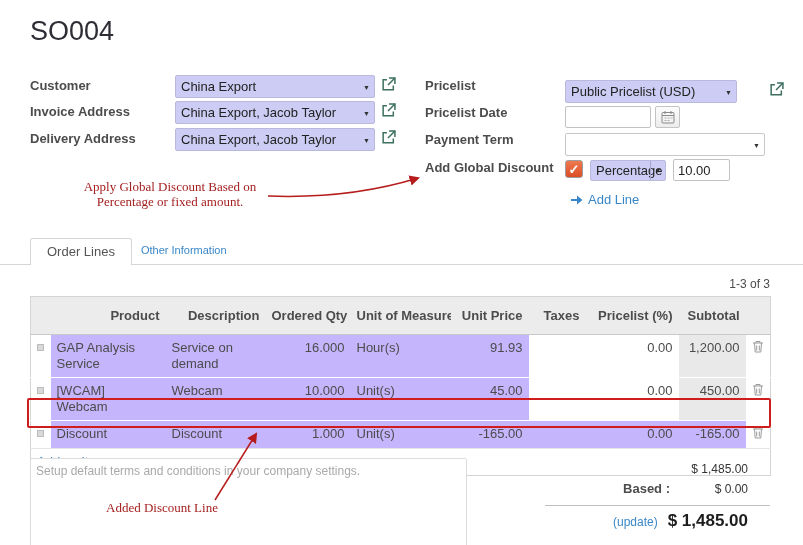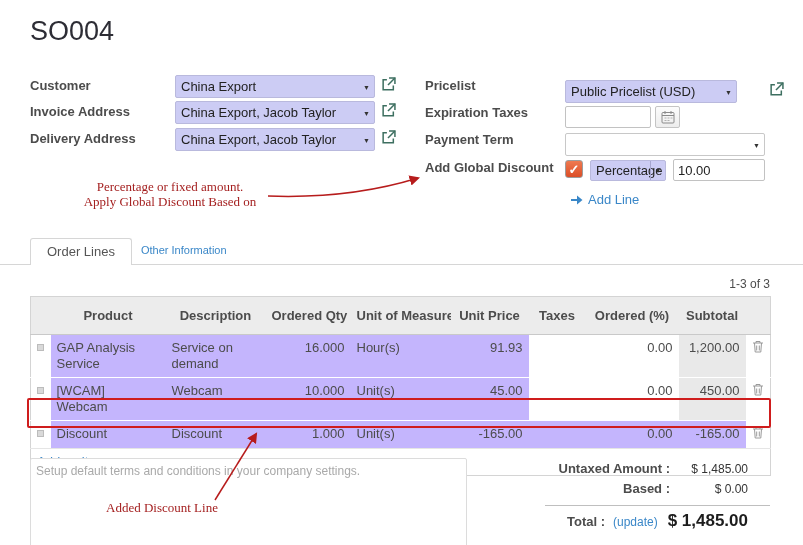--- a/index.html
+++ b/index.html
@@ -25,21 +25,21 @@
             background:linear-gradient(#ef7a50,#db4e27);cursor:pointer;display:flex;align-items:center;justify-content:center}
   .checkbox::after{content:"✓";color:#fff;font-size:13px;font-weight:bold;line-height:1}
   .link{color:#3a87c8;font-size:13px;cursor:pointer;text-decoration:none}
   .note{font-family:"Liberation Serif",serif;color:#a41f1f;font-size:13px;line-height:1.15;text-align:center}
   .tabline{position:absolute;left:0;top:264px;width:803px;height:1px;background:#d6d6d6;z-index:1}
   .tab-active{position:absolute;left:30px;top:238px;height:27px;line-height:25px;padding:0 16px;background:#fff;
               border:1px solid #d6d6d6;border-bottom:none;border-radius:3px 3px 0 0;font-size:13px;color:#555;z-index:2;cursor:pointer}
   .tab-inactive{position:absolute;left:141px;top:244px;font-size:11px;cursor:pointer}
   .pager{position:absolute;left:650px;top:277px;width:120px;text-align:right;font-size:12px;color:#4c4c4c}
   table.ol{border-collapse:collapse;width:740px;font-size:13px;color:#4c4c4c;border:1px solid #d4d4d4;table-layout:fixed}
-  table.ol th{background:#ececec;border-bottom:1px solid #c9c9c9;padding:11px 6px;text-align:center;
+  table.ol th{background:#ececec;border-bottom:1px solid #c9c9c9;padding:11px 6px;text-align:right;
               font-size:13px;color:#4c4c4c;font-weight:bold;white-space:nowrap;overflow:hidden}
   table.ol td{padding:5px 6px;vertical-align:top;border-top:1px solid #fff;line-height:16px;overflow:hidden}
   .num{text-align:right}
   td.lav{background:#c4b5fd}
   td.gray{background:#e9e9e9}
   .handle{width:7px;height:7px;background:#d9d9d9;border:1px solid #bcbcbc;margin-top:4px}
   .redbox{position:absolute;left:27px;top:398px;width:744px;height:30px;border:2px solid #cf1d1d;
           border-radius:2px;z-index:5;pointer-events:none}
   .overlay{position:absolute;left:0;top:0;width:803px;height:545px;z-index:6;pointer-events:none}
   textarea.terms{position:absolute;left:30px;top:458px;width:437px;height:96px;border:1px solid #dcdcdc;
@@ -103,21 +103,21 @@
     <span class="caret"></span>
   </div>
   <span class="extlink" style="left:769px;top:82px">
     <svg viewBox="0 0 14 14" width="15" height="15">
         <path d="M5.5 2.5H2v9.5h9.5V8" fill="none" stroke="#3d6f60" stroke-width="1.4"></path>
         <path d="M7.5 1h5.5v5.5" fill="none" stroke="#3d6f60" stroke-width="1.4"></path>
         <path d="M13 1L6.5 7.5" stroke="#3d6f60" stroke-width="1.4"></path>
       </svg>
   </span>
 
-  <div class="abs lbl" style="left:425px;top:105px">Expiration Taxes</div>
+  <div class="abs lbl" style="left:425px;top:105px">Pricelist Date</div>
   <input class="txtinput" style="left: 565px; top: 106px; width: 86px;" value="">
   <span class="iconbtn" style="left:655px;top:106px;width:25px;height:22px">
     <svg viewBox="0 0 14 14" width="14" height="14">
         <rect x="1" y="2.5" width="12" height="10.5" rx="1" fill="none" stroke="#8a8a8a"></rect>
         <path d="M1 5.5h12M4 1v3M10 1v3" stroke="#8a8a8a" fill="none"></path>
         <path d="M3.5 8h2M6.5 8h2M9.5 8h2M3.5 10.5h2M6.5 10.5h2" stroke="#b0b0b0" fill="none"></path>
       </svg>
   </span>
 
   <div class="abs lbl" style="left:425px;top:132px">Payment Term</div>
@@ -125,33 +125,33 @@
     <span></span>
     <span class="caret"></span>
   </div>
 
   <div class="abs lbl" style="left:425px;top:160px">Add Global Discount</div>
   <span class="checkbox" style="left:565px;top:160px"></span>
   <div class="fld" style="left:590px;top:160px;width:76px;height:21px;line-height:19px;padding-right:18px">
     <span>Percentage</span>
     <span class="caret-box"></span>
   </div>
-  <input class="txtinput" style="left: 673px; top: 159px; width: 92px;" value="10.00">
+  <input class="txtinput" style="left: 673px; top: 159px; width: 57px;" value="10.00">
 
   <div class="abs" style="left:570px;top:192px;display:flex;align-items:center;gap:4px">
     <svg viewBox="0 0 14 12" width="14" height="12">
         <path d="M1 6h8" stroke="#3a87c8" stroke-width="2" fill="none"></path>
         <path d="M7 1.5L12.5 6L7 10.5z" fill="#3a87c8"></path>
       </svg>
     <span class="link">Add Line</span>
   </div>
 
   <div class="abs note" style="left:70px;top:180px;width:200px">
+    <div>Apply Global Discount Based on</div>
     <div>Percentage or fixed amount.</div>
-    <div>Apply Global Discount Based on</div>
   </div>
 
   <div class="tabline"></div>
   <div class="tab-active">
     <span>Order Lines</span>
   </div>
   <div class="tab-inactive link">
     <span>Other Information</span>
   </div>
 
@@ -173,21 +173,21 @@
       </colgroup>
       <thead>
         <tr>
           <th></th>
           <th>Product</th>
           <th>Description</th>
           <th class="num">Ordered Qty</th>
           <th>Unit of Measure</th>
           <th class="num">Unit Price</th>
           <th>Taxes</th>
-          <th class="num">Ordered (%)</th>
+          <th class="num">Pricelist (%)</th>
           <th>Subtotal</th>
           <th></th>
         </tr>
       </thead>
       <tbody>
         <tr style="height:38px">
           <td>
               <div class="handle"></div>
             </td>
           <td class="lav">GAP Analysis Service</td>
@@ -248,26 +248,24 @@
       </tbody>
     </table>
   </div>
 
   <div class="redbox"></div>
 
   <textarea class="terms" placeholder="Setup default terms and conditions in your company settings." style=""></textarea>
 
   <div class="abs note" style="left:106px;top:501px;z-index:7">Added Discount Line</div>
 
-  <div class="tot-lbl" style="left:480px;top:461px">Untaxed Amount :</div>
   <div class="tot-val" style="left:676px;top:462px">$ 1,485.00</div>
   <div class="tot-lbl" style="left:480px;top:481px">Based :</div>
   <div class="tot-val" style="left:676px;top:482px">$ 0.00</div>
   <div class="tot-sep"></div>
-  <div class="tot-lbl" style="left:480px;top:514px;width:125px">Total :</div>
   <span class="link abs" style="left:613px;top:515px;font-size:12px">(update)</span>
   <div class="tot-big">$ 1,485.00</div>
 
   <svg class="overlay">
     <defs>
       <marker id="arr" viewBox="0 0 10 10" refX="8" refY="5" markerWidth="7" markerHeight="7" orient="auto-start-reverse">
         <path d="M0,0 L10,5 L0,10 z" fill="#b71c1c"></path>
       </marker>
     </defs>
     <path d="M268,196 Q350,199 418,178" fill="none" stroke="#b71c1c" stroke-width="1.5" marker-end="url(#arr)"></path>

